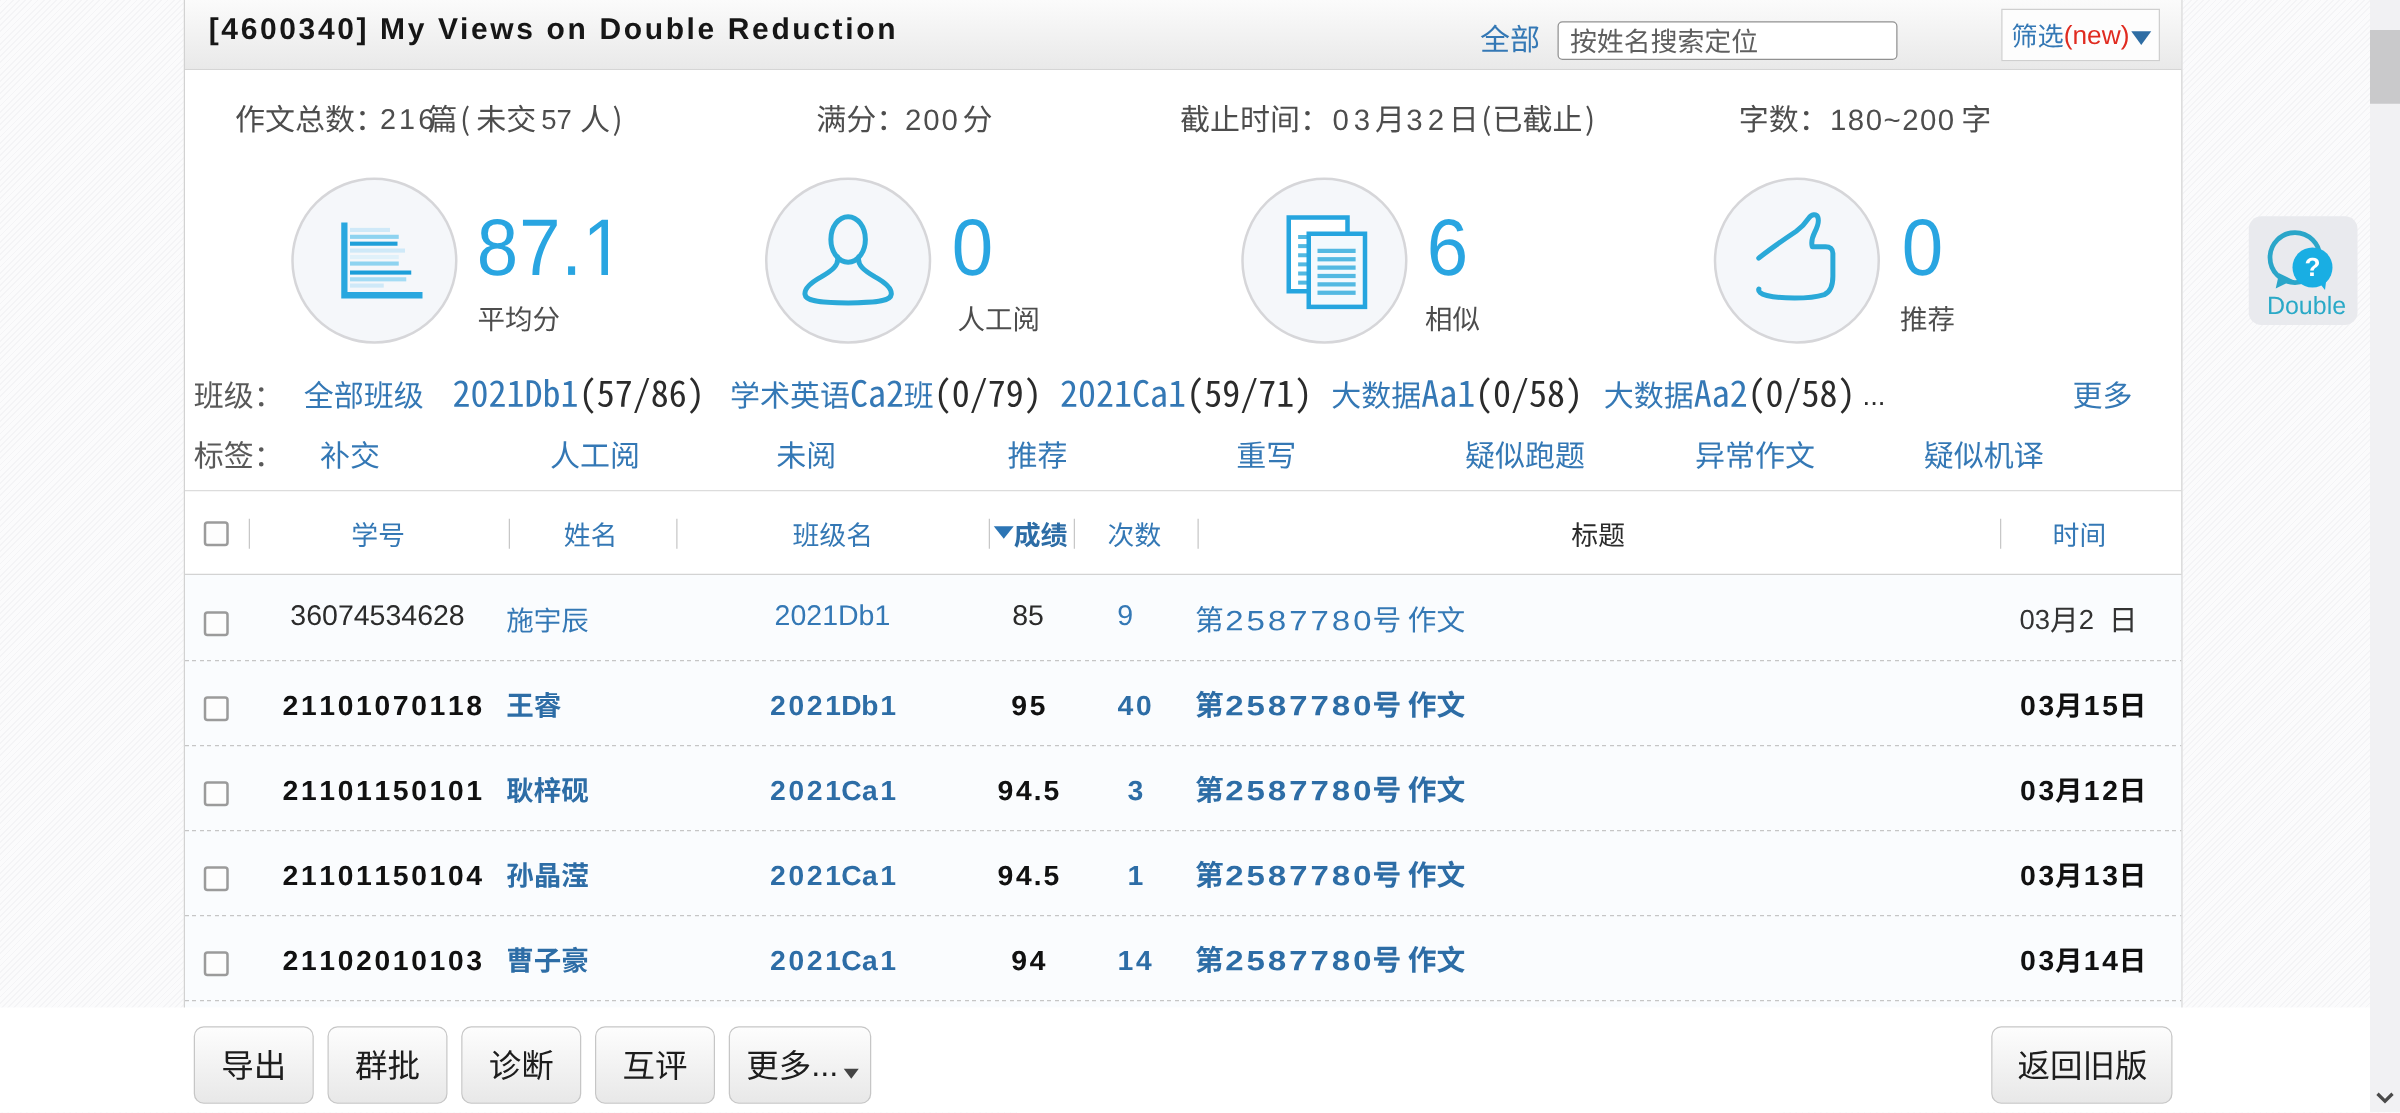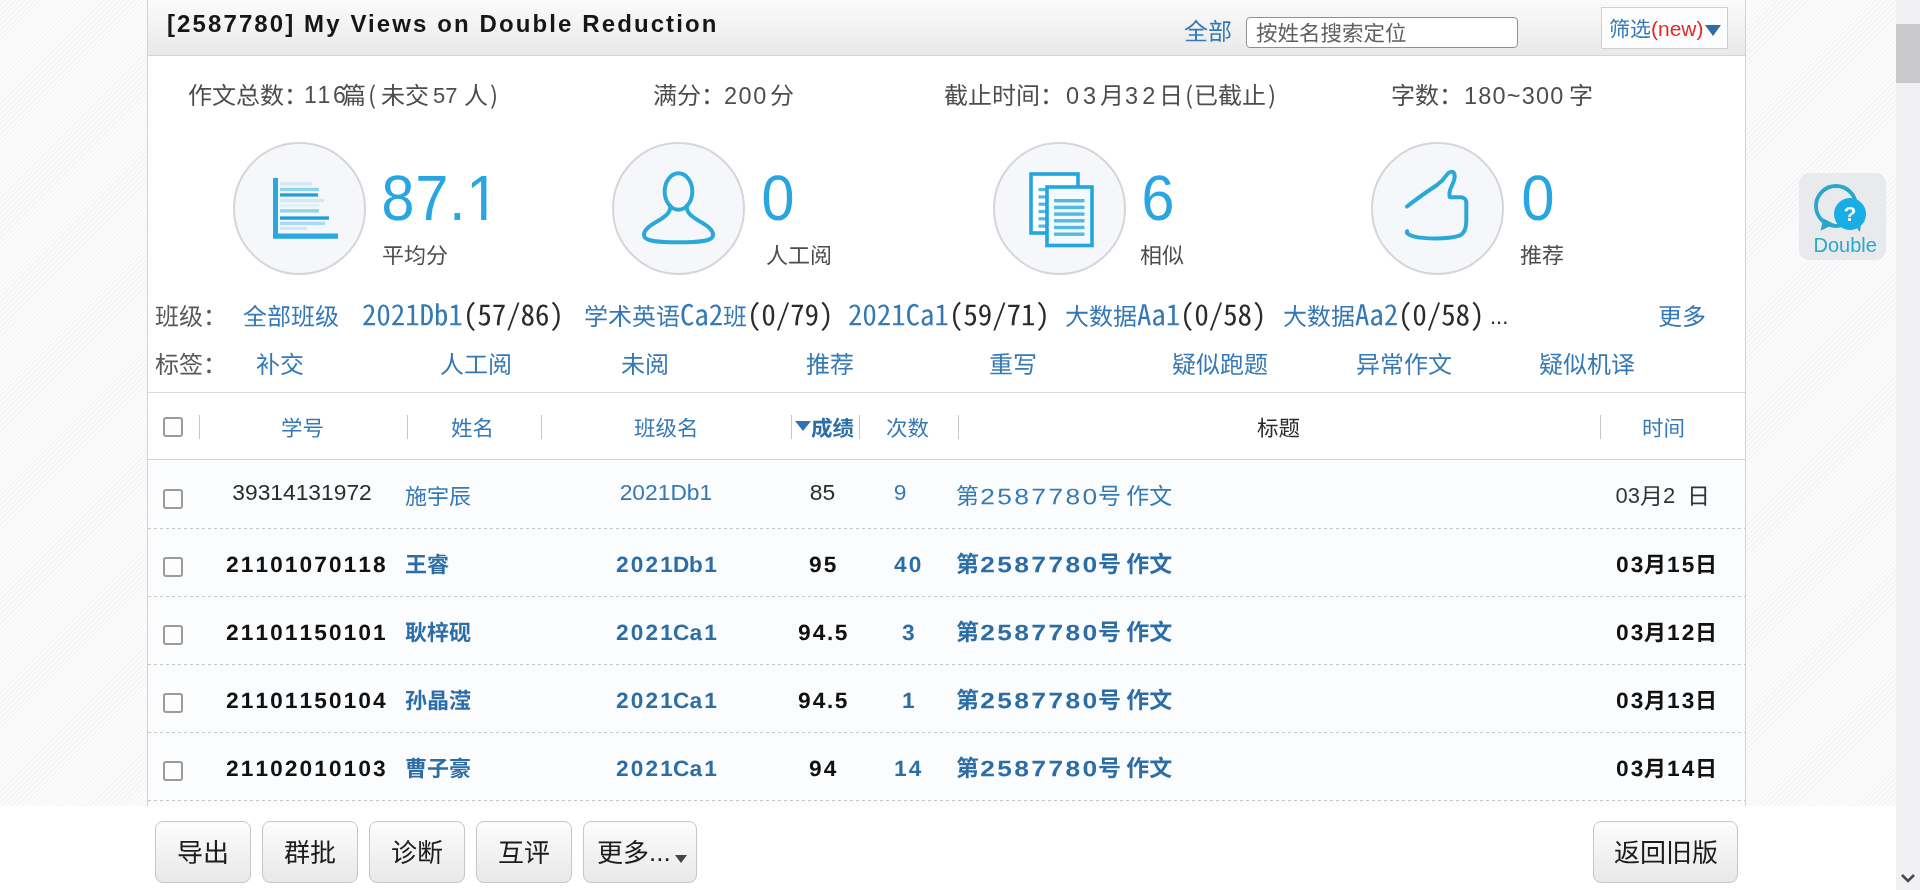--- a/index.html
+++ b/index.html
@@ -136,21 +136,21 @@
       <path id="r4e92" d="M53 29V-43H951V29H706C732 195 760 409 773 545L717 552L703 548H353L383 710H921V783H85V710H302C275 543 231 322 196 191H653L628 29ZM340 478H689C682 417 673 340 662 261H295C310 325 325 400 340 478Z"></path>
       <path id="r8bc4" d="M826 664C813 588 783 477 759 410L819 393C845 457 875 561 900 646ZM392 646C419 567 443 465 449 397L517 416C510 482 486 584 456 663ZM97 762C150 714 216 648 247 605L297 658C266 699 198 763 145 807ZM358 789V718H603V349H330V277H603V-79H679V277H961V349H679V718H916V789ZM43 526V454H182V84C182 41 154 15 135 4C148 -11 165 -42 172 -60C186 -40 212 -20 378 108C369 122 356 151 350 171L252 97V527L182 526Z"></path>
       <path id="r8fd4" d="M74 766C121 715 182 645 212 604L276 648C245 689 181 756 134 804ZM249 467H47V396H174V110C132 95 82 56 32 5L83 -64C128 -6 174 49 206 49C228 49 261 19 305 -4C377 -42 465 -52 585 -52C686 -52 863 -46 939 -42C940 -20 952 17 961 37C860 25 706 18 587 18C476 18 387 24 321 59C289 76 268 92 249 103ZM481 410C531 370 588 324 642 277C577 216 501 171 422 143C437 128 457 100 465 81C549 115 628 164 697 229C758 175 813 122 850 82L908 136C869 176 810 228 746 281C813 358 865 454 896 569L851 586L837 583H459V703C622 711 805 731 929 764L866 824C756 794 555 775 385 767V548C385 425 373 259 277 141C295 133 327 111 340 97C434 214 456 384 459 515H805C778 444 739 381 691 327C637 371 582 415 534 453Z"></path>
       <path id="r56de" d="M374 500H618V271H374ZM303 568V204H692V568ZM82 799V-79H159V-25H839V-79H919V799ZM159 46V724H839V46Z"></path>
       <path id="r65e7" d="M115 800V-80H194V800ZM351 771V-78H427V-4H809V-70H888V771ZM427 67V358H809V67ZM427 428V700H809V428Z"></path>
       <path id="r7248" d="M105 820V422C105 271 96 91 30 -37C47 -47 72 -69 84 -83C143 20 164 151 171 283H309V-79H378V351H173L174 423V496H439V563H351V842H282V563H174V820ZM852 479C830 365 792 268 743 188C694 272 659 371 636 479ZM483 772V427C483 278 474 90 397 -43C415 -52 444 -72 457 -85C543 58 555 259 555 427V479H576C602 345 642 226 700 128C646 61 583 11 514 -21C530 -35 549 -64 559 -82C627 -47 689 2 742 65C789 3 845 -46 912 -82C923 -63 946 -36 963 -22C893 11 834 60 786 123C857 228 908 365 932 539L887 551L875 548H555V712C692 723 841 742 948 768L901 832C800 806 630 784 483 772Z"></path>
     </defs>
   </svg>
 <div class="abs" style="left:147px;top:0;width:1599px;height:810px;background:#fff;border-left:1px solid #d2d2d2;border-right:1px solid #d2d2d2;border-bottom:1px solid #d2d2d2;box-sizing:border-box"></div>
 <div class="abs" style="left:148px;top:0;width:1597px;height:55px;background:linear-gradient(#fbfbfb,#e9e9e9);border-bottom:1px solid #d5d5d5"></div>
-<span class="abs" style="left:167px;top:10px;font:bold 24px/27px &quot;Liberation Sans&quot;,sans-serif;color:#161616;letter-spacing:2.1px">[2587780] My Views on Double Reduction</span>
+<span class="abs" style="left:167px;top:10px;font:bold 24px/27px &quot;Liberation Sans&quot;,sans-serif;color:#161616;letter-spacing:2.1px">[4600340] My Views on Double Reduction</span>
 <div style="position:absolute;left:1184.0px;top:19.38px;width:48.0px;height:24px">
     <svg width="48.0" height="24" style="position:absolute;left:0;top:0;overflow:visible" fill="#3478b5">
       <g transform="translate(0,21.12) scale(0.0240,-0.0240)">
         <use href="#r5168" x="0"></use>
         <use href="#r90e8" x="1000"></use>
       </g>
     </svg>
   </div>
 <div class="abs" style="left:1246px;top:17px;width:272px;height:31px;background:#fff;border:1px solid #919191;border-radius:4px;box-sizing:border-box"></div>
 <div style="position:absolute;left:1256.0px;top:22.08px;width:150.5px;height:21px">
@@ -181,21 +181,21 @@
     <svg width="120.0" height="24" style="position:absolute;left:0;top:0;overflow:visible" fill="#4d4d4d">
       <g transform="translate(0,21.12) scale(0.0240,-0.0240)">
         <use href="#r4f5c" x="0"></use>
         <use href="#r6587" x="1000"></use>
         <use href="#r603b" x="2000"></use>
         <use href="#r6570" x="3000"></use>
         <use href="#rff1a" x="4000"></use>
       </g>
     </svg>
   </div>
-<span style="position:absolute;left:304.0px;top:83.18px;font:23px/25.7px &quot;Liberation Sans&quot;;color:#4d4d4d;white-space:pre;letter-spacing:2.50px;">116</span>
+<span style="position:absolute;left:304.0px;top:83.18px;font:23px/25.7px &quot;Liberation Sans&quot;;color:#4d4d4d;white-space:pre;letter-spacing:2.50px;">216</span>
 <div style="position:absolute;left:341.9px;top:82.88px;width:24.0px;height:24px">
     <svg width="24.0" height="24" style="position:absolute;left:0;top:0;overflow:visible" fill="#4d4d4d">
       <g transform="translate(0,21.12) scale(0.0240,-0.0240)">
         <use href="#r7bc7" x="0"></use>
       </g>
     </svg>
   </div>
 <div style="position:absolute;left:367.9px;top:82.88px;width:8.1px;height:24px">
     <svg width="8.1" height="24" style="position:absolute;left:0;top:0;overflow:visible" fill="#4d4d4d">
       <g transform="translate(0,21.12) scale(0.0240,-0.0240)">
@@ -295,21 +295,21 @@
   </div>
 <div style="position:absolute;left:1391.0px;top:82.88px;width:72.0px;height:24px">
     <svg width="72.0" height="24" style="position:absolute;left:0;top:0;overflow:visible" fill="#4d4d4d">
       <g transform="translate(0,21.12) scale(0.0240,-0.0240)">
         <use href="#r5b57" x="0"></use>
         <use href="#r6570" x="1000"></use>
         <use href="#rff1a" x="2000"></use>
       </g>
     </svg>
   </div>
-<span style="position:absolute;left:1464.0px;top:82.73px;font:23.5px/26.3px &quot;Liberation Sans&quot;;color:#4d4d4d;white-space:pre;letter-spacing:1.20px;">180~300</span>
+<span style="position:absolute;left:1464.0px;top:82.73px;font:23.5px/26.3px &quot;Liberation Sans&quot;;color:#4d4d4d;white-space:pre;letter-spacing:1.20px;">180~200</span>
 <div style="position:absolute;left:1568.5px;top:82.88px;width:24.0px;height:24px">
     <svg width="24.0" height="24" style="position:absolute;left:0;top:0;overflow:visible" fill="#4d4d4d">
       <g transform="translate(0,21.12) scale(0.0240,-0.0240)">
         <use href="#r5b57" x="0"></use>
       </g>
     </svg>
   </div>
 <div class="abs" style="left:233px;top:142px;width:133px;height:133px;border-radius:50%;background:#f5f7fa;border:2px solid #d6d6d9;box-sizing:border-box"></div>
 <div class="abs" style="left:612px;top:142px;width:133px;height:133px;border-radius:50%;background:#f5f7fa;border:2px solid #d6d6d9;box-sizing:border-box"></div>
 <div class="abs" style="left:993px;top:142px;width:133px;height:133px;border-radius:50%;background:#f5f7fa;border:2px solid #d6d6d9;box-sizing:border-box"></div>
@@ -740,21 +740,21 @@
   </div>
 <div style="position:absolute;left:1641.5px;top:416.58px;width:43.0px;height:21px">
     <svg width="43.0" height="21" style="position:absolute;left:0;top:0;overflow:visible" fill="#3478b5">
       <g transform="translate(0,18.92) scale(0.0215,-0.0215)">
         <use href="#r65f6" x="0"></use>
         <use href="#r95f4" x="1000"></use>
       </g>
     </svg>
   </div>
 <div class="abs" style="left:163px;top:488.5px;width:20px;height:20px;box-sizing:border-box;border:2px solid #9b9b9b;border-radius:3px;background:#fdfdfd"></div>
-<span style="position:absolute;left:232.3px;top:480.36px;font:22.8px/25.5px &quot;Liberation Sans&quot;;color:#2b2b2b;white-space:pre;">39314131972</span>
+<span style="position:absolute;left:232.3px;top:480.36px;font:22.8px/25.5px &quot;Liberation Sans&quot;;color:#2b2b2b;white-space:pre;">36074534628</span>
 <div style="position:absolute;left:405.0px;top:484.64px;width:66.0px;height:22px">
     <svg width="66.0" height="22" style="position:absolute;left:0;top:0;overflow:visible" fill="#3478b5">
       <g transform="translate(0,19.36) scale(0.0220,-0.0220)">
         <use href="#r65bd" x="0"></use>
         <use href="#r5b87" x="1000"></use>
         <use href="#r8fb0" x="2000"></use>
       </g>
     </svg>
   </div>
 <span style="position:absolute;left:619.7px;top:480.36px;font:22.8px/25.5px &quot;Liberation Sans&quot;;color:#3478b5;white-space:pre;">2021Db1</span>

